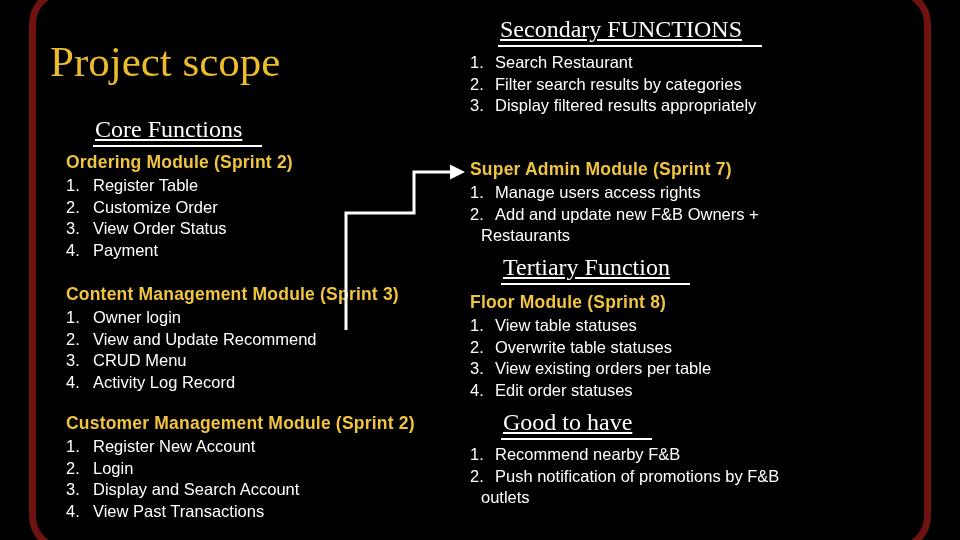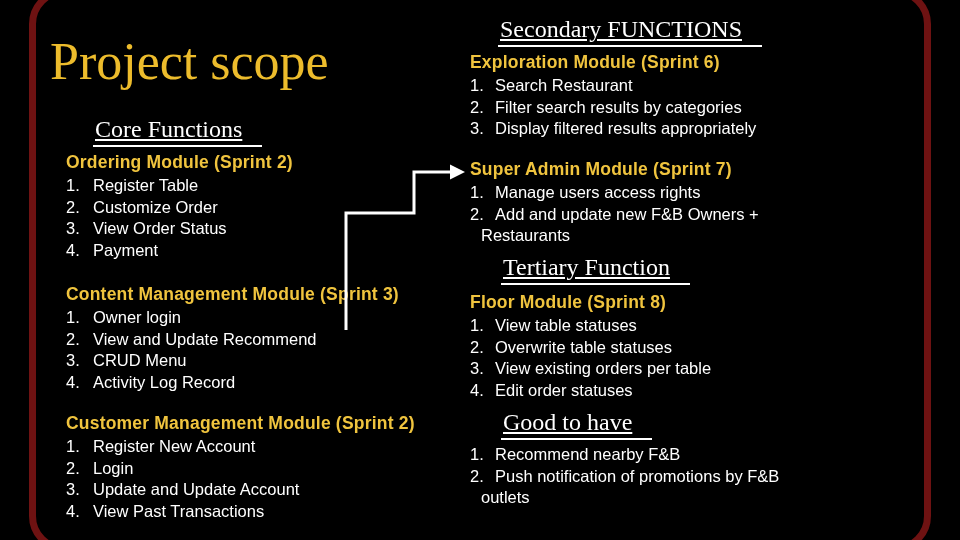--- a/index.html
+++ b/index.html
@@ -13,21 +13,21 @@
   
   .frame {
     position:absolute; left:29px; right:29px; top:-12px; bottom:-12px;
     border:7px solid var(--frame,#6e1212);
     border-radius:36px;
   }
 
   .title {
     position:absolute; left:50px; top:36px;
     font-family:"Liberation Serif", serif;
-    font-size:52px; line-height:52px;
+    font-size:43px; line-height:52px;
     color:var(--gold-title,#edbc2c);
     white-space:nowrap;
   }
 
   .sec-head {
     position:absolute;
     font-family:"Liberation Serif", serif;
     font-size:24px; line-height:27px; color:var(--text,#ffffff);
     border-bottom:2px solid var(--text,#ffffff);
     padding:0 20px 2px 2px;
@@ -121,30 +121,29 @@
     <div class="li">
       <span class="num">1.</span>
       <span class="txt">Register New Account</span>
       </div>
     <div class="li">
       <span class="num">2.</span>
       <span class="txt">Login</span>
       </div>
     <div class="li">
       <span class="num">3.</span>
-      <span class="txt">Update and Update Account</span>
+      <span class="txt">Display and Search Account</span>
       </div>
     <div class="li">
       <span class="num">4.</span>
       <span class="txt">View Past Transactions</span>
       </div>
   </div>
 
   <div class="module right" id="m-exploration">
-    <div class="name">Exploration Module (Sprint 6)</div>
     <div class="li">
       <span class="num">1.</span>
       <span class="txt">Search Restaurant</span>
       </div>
     <div class="li">
       <span class="num">2.</span>
       <span class="txt">Filter search results by categories</span>
       </div>
     <div class="li">
       <span class="num">3.</span>

